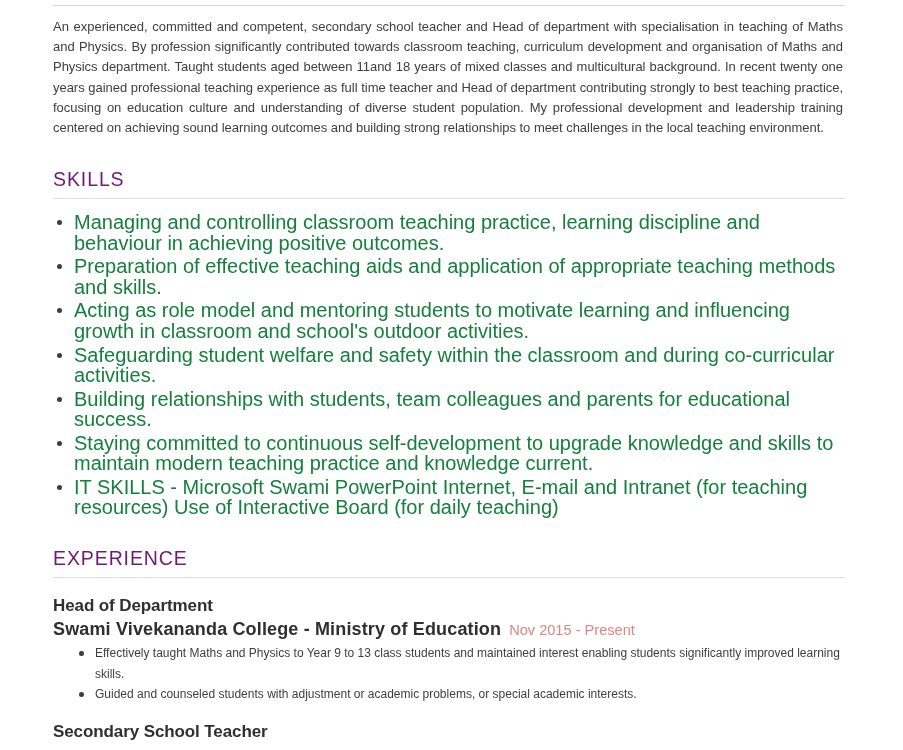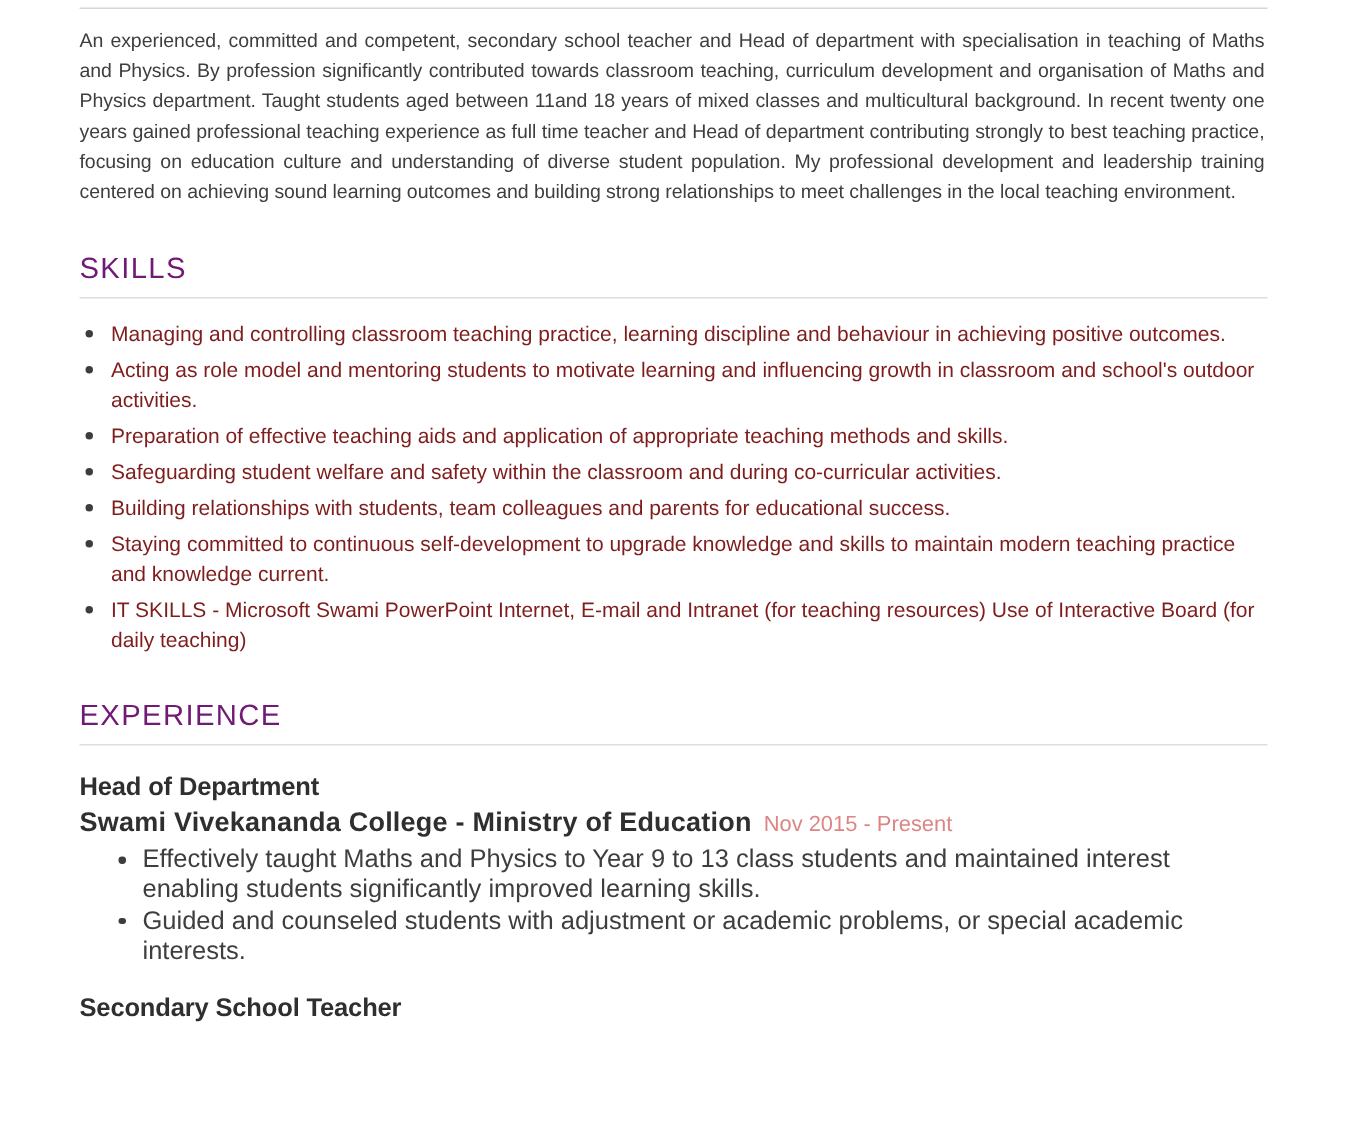--- a/index.html
+++ b/index.html
@@ -66,23 +66,23 @@
 
   
   ul.bullets {
     list-style: none;
     margin: 13px 0 0 0;
     padding: 0;
   }
   ul.bullets > li {
     position: relative;
     padding-left: 21px;
-    font-size: 14px;
+    font-size: 20px;
     line-height: 20.3px;
-    color: #7f1d1d;
+    color: #15803d;
     margin-bottom: 3.5px;
     width: 790px;
     box-sizing: border-box;
   }
   ul.bullets > li::before {
     content: "";
     position: absolute;
     left: 4px;
     top: 8px;
     width: 5px;
@@ -124,21 +124,21 @@
   }
   ul.job-bullets {
     list-style: none;
     margin: 2px 0 0 0;
     padding: 0;
   }
   ul.job-bullets > li {
     position: relative;
     padding-left: 21px;
     margin-left: 21px;
-    font-size: 17px;
+    font-size: 12px;
     line-height: 20.3px;
     color: #3e3e3e;
     width: 770px;
     box-sizing: border-box;
   }
   ul.job-bullets > li::before {
     content: "";
     position: absolute;
     left: 5px;
     top: 8px;
@@ -155,22 +155,22 @@
 
   <div class="top-rule"></div>
 
   <p class="summary">An experienced, committed  and competent, secondary school teacher  and Head of  department  with  specialisation   in  teaching   of  Maths  and   Physics.  By profession significantly contributed towards classroom teaching, curriculum development  and  organisation of Maths and Physics department. Taught students aged between 11and 18 years of mixed classes and multicultural background. In recent  twenty one years  gained  professional  teaching experience  as full time teacher  and Head of department contributing strongly to best teaching practice, focusing on education culture and understanding of diverse student population. My professional development and leadership  training centered on achieving sound learning outcomes and building strong relationships  to meet challenges in the local teaching environment.</p>
 
   <div class="section">
     <h2 class="section-title">SKILLS</h2>
     <div class="section-rule"></div>
     <ul class="bullets">
       <li>Managing and controlling classroom teaching practice, learning discipline and behaviour in achieving positive outcomes.</li>
+      <li>Preparation of effective teaching aids and application of appropriate teaching methods and skills.</li>
       <li>Acting as role model and mentoring students to motivate learning and influencing growth in classroom and school's outdoor activities.</li>
-      <li>Preparation of effective teaching aids and application of appropriate teaching methods and skills.</li>
       <li>Safeguarding student welfare and safety within the classroom and during co-curricular activities.</li>
       <li>Building relationships with students, team colleagues and parents for educational success.</li>
       <li>Staying committed to continuous self-development to upgrade knowledge and skills to maintain modern teaching practice and knowledge current.</li>
       <li>IT SKILLS - Microsoft Swami PowerPoint Internet, E-mail and Intranet (for teaching resources) Use of Interactive Board (for daily teaching)</li>
     </ul>
   </div>
 
   <div class="section">
     <h2 class="section-title">EXPERIENCE</h2>
     <div class="section-rule"></div>

